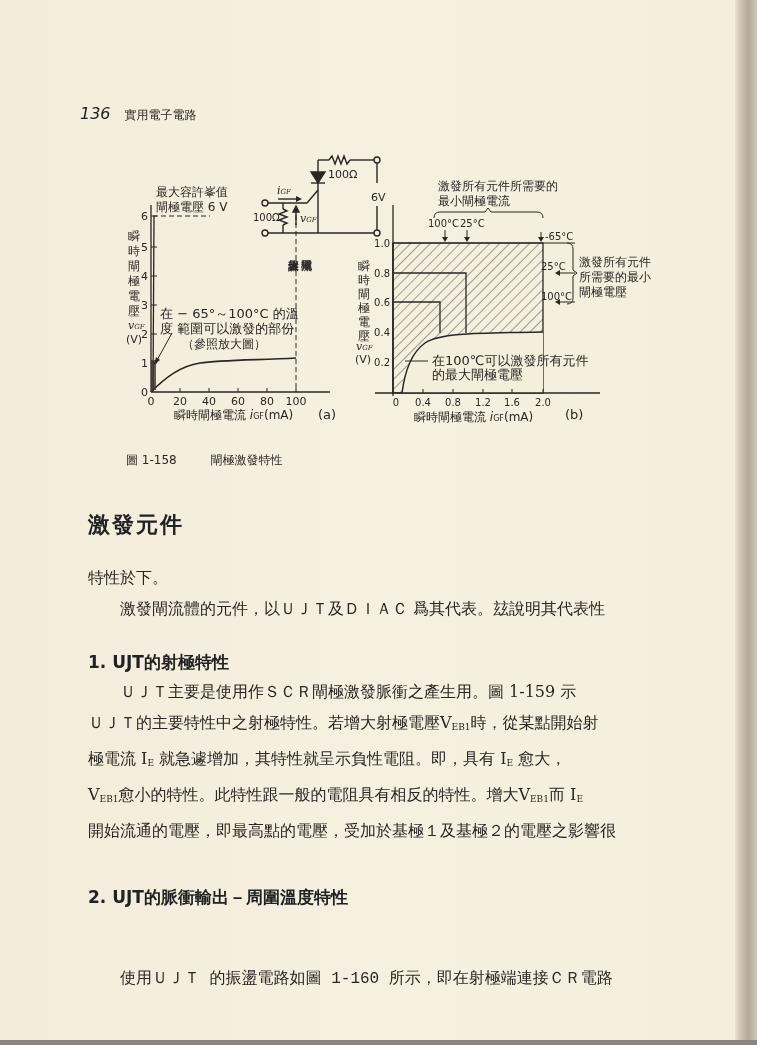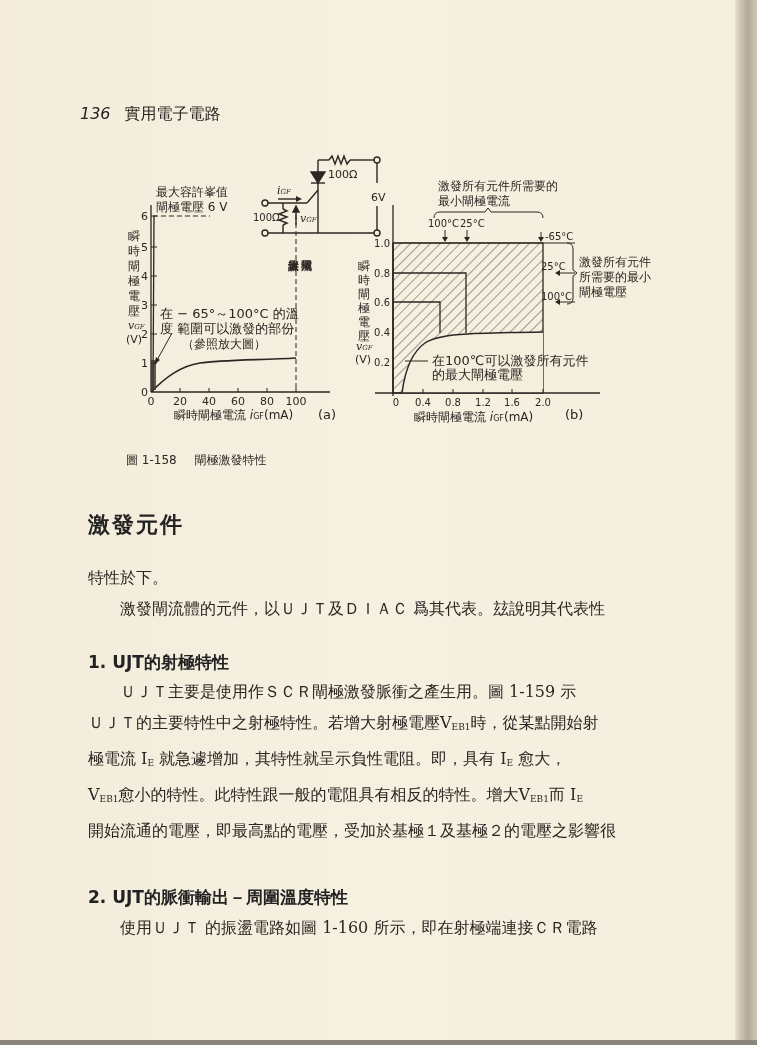--- a/index.html
+++ b/index.html
@@ -14,29 +14,29 @@
     background: linear-gradient(90deg, #f3ecdb 0%, #f6f0e1 50%, #f4eedd 100%);
   }
   .spine {
     position: absolute; left: 735px; top: 0; width: 22px; height: 1045px;
     background: linear-gradient(90deg, #e9e2d0 0%, #c9c1ae 30%, #b3ab99 60%, #cfc8b6 100%);
   }
   .bottom-edge { position:absolute; left:0; top:1040px; width:757px; height:5px; background:#8a857d; }
 
   .header { position: absolute; left: 80px; top: 104px; height: 22px; display:flex; align-items: baseline; gap: 14px; }
   .page-num { font-family: "DejaVu Sans", sans-serif; font-weight: normal; font-style: italic; font-size: 16px; color:#222; }
-  .book-title { font-family: "DejaVu Sans", sans-serif; font-size: 16px; color:#2a2622; }
+  .book-title { font-family: "DejaVu Sans", sans-serif; font-size: 12px; color:#2a2622; }
 
   .figure { position: absolute; left: 0; top: 0; width: 681px; height: 440px; }
   .figure svg { position:absolute; left:0; top:0; }
   .svgtxt { font-family: "DejaVu Sans", sans-serif; fill: #2a2622; }
   .svgser { font-family: "DejaVu Serif", serif; fill: #2a2622; }
 
   .caption { position: absolute; left: 126px; top: 452px; font-size: 12px; font-family: "DejaVu Sans", sans-serif; color:#2a2622; }
-  .caption .fig-no { margin-right: 14px; }
+  .caption .fig-no { margin-right: 30px; }
 
   .section-title { position: absolute; left: 88px; top: 510px; font-family: "DejaVu Sans", sans-serif; font-weight: bold; font-size: 22px; letter-spacing: 2px; color:#222;text-align:right; }
 
   .para { position: absolute; left: 88px; width: 570px; font-size: 16px; line-height: 31px; text-align: justify; color:#2a2622; }
   .para .indent { display:inline-block; width: 32px; }
   .sub { font-size: 9px; vertical-align: -2px; }
 
   .subhead { position: absolute; left: 88px; font-family: "DejaVu Sans", sans-serif; font-weight: bold; font-size: 17px; color:#222; }
 </style>
 </head>
@@ -252,15 +252,15 @@
 <div class="para" style="top:676px;">
   <div><span class="indent"></span><span>ＵＪＴ主要是使用作ＳＣＲ閘極激發脈衝之產生用。圖 1-159 示</span></div>
   <div><span>ＵＪＴ的主要特性中之射極特性。若增大射極電壓V</span><span class="sub">EB1</span><span>時，從某點開始射</span></div>
   <div><span>極電流 I</span><span class="sub">E</span><span> 就急遽增加，其特性就呈示負性電阻。即，具有 I</span><span class="sub">E</span><span> 愈大，</span></div>
   <div><span>V</span><span class="sub">EB1</span><span>愈小的特性。此特性跟一般的電阻具有相反的特性。增大V</span><span class="sub">EB1</span><span>而 I</span><span class="sub">E</span></div>
   <div>開始流通的電壓，即最高點的電壓，受加於基極１及基極２的電壓之影響很</div>
 </div>
 
 <div class="subhead" style="top:886px;">2. UJT的脈衝輸出－周圍溫度特性</div>
 
-<div class="para" style="top:912px;">
+<div class="para" style="top:964px;font-family:Liberation Mono, monospace;">
   <div><span class="indent"></span><span>使用ＵＪＴ 的振盪電路如圖 1-160 所示，即在射極端連接ＣＲ電路</span></div>
 </div>
 
 </body></html>

